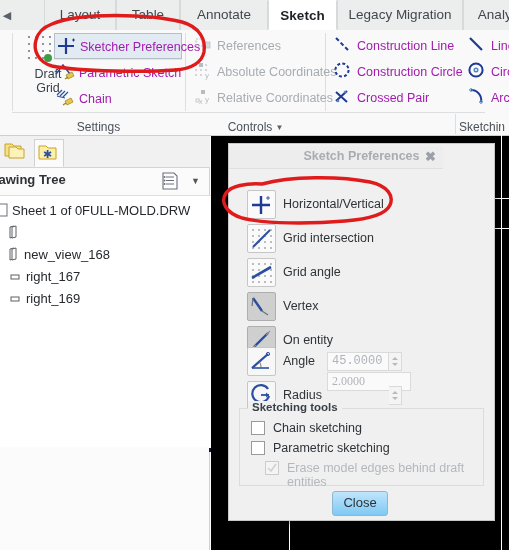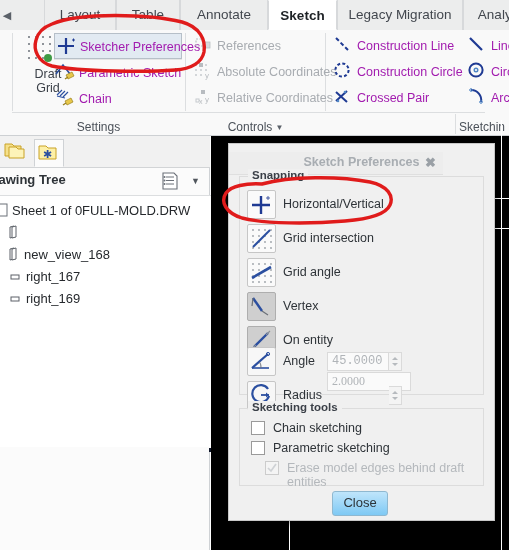--- a/index.html
+++ b/index.html
@@ -59,21 +59,21 @@
   
   #viewport{position:absolute;left:211px;top:136px;width:298px;height:414px;background:#000000;}
   #whiteline-v{position:absolute;left:289px;top:228px;width:1px;height:322px;background:#ffffff;}
   #whiteline-h{position:absolute;left:289px;top:228px;width:220px;height:1px;background:#ffffff;}
   #whiteline-v2{position:absolute;left:501px;top:120px;width:1px;height:430px;background:#ffffff;}
   #whiteline-h2{position:absolute;left:270px;top:198px;width:239px;height:1px;background:#ffffff;}
 
   
   #dialog{position:absolute;left:228px;top:143px;width:265px;height:376px;
     background:#f0f0f0;border:1px solid #c8c8c8;box-shadow:0 2px 7px rgba(0,0,0,.45);}
-  #dlgtitlebar{position:absolute;left:0;top:8px;width:214px;height:22px;background:#ededed;
+  #dlgtitlebar{position:absolute;left:0;top:2px;width:214px;height:22px;background:#ededed;
     border-bottom:1px solid #dfdfdf;}
   #dlgtitle{position:absolute;width:265px;top:3px;text-align:center;font-size:12.5px;font-weight:bold;color:#a8adb2;}
   #dlgclose{position:absolute;right:7px;top:3px;font-size:13px;font-weight:bold;color:#9aa0a6;cursor:pointer;}
 
   .fieldset{position:absolute;border:1px solid #dcdcdc;box-sizing:border-box;background:transparent;}
   .legend{position:absolute;top:-8px;left:8px;background:#f0f0f0;padding:0 4px;
     font-size:11.5px;font-weight:bold;color:#3a3f47;}
 
   .tbtn{position:absolute;width:29px;height:29px;box-sizing:border-box;
     border:1px solid #c6c6c6;border-radius:2px;background:#fafafa;}
@@ -390,23 +390,20 @@
 <div id="whiteline-v2"></div>
 <div id="whiteline-h"></div>
 <div id="whiteline-v"></div>
 
 <div id="dialog">
   <div id="dlgtitlebar">
     <div id="dlgtitle">Sketch Preferences</div>
     <div id="dlgclose">✖</div>
   </div>
 
-  <div class="fieldset" style="left:10px;top:32px;width:245px;height:219px;">
-    <div class="legend">Snapping</div>
-  </div>
 
   <div class="tbtn" style="left:18px;top:46px;">
     <span>
       <svg width="27" height="27" viewBox="0 0 27 27">
         <path d="M4 14 H22 M13 5 V23" stroke="#1f3a93" stroke-width="2.4"></path>
         <path d="M18 7 h4 M20 5 v4" stroke="#1f3a93" stroke-width=".8"></path>
       </svg>
     </span>
   </div>
   <div class="tlabel" style="left:54px;top:46px;">Horizontal/Vertical</div>

